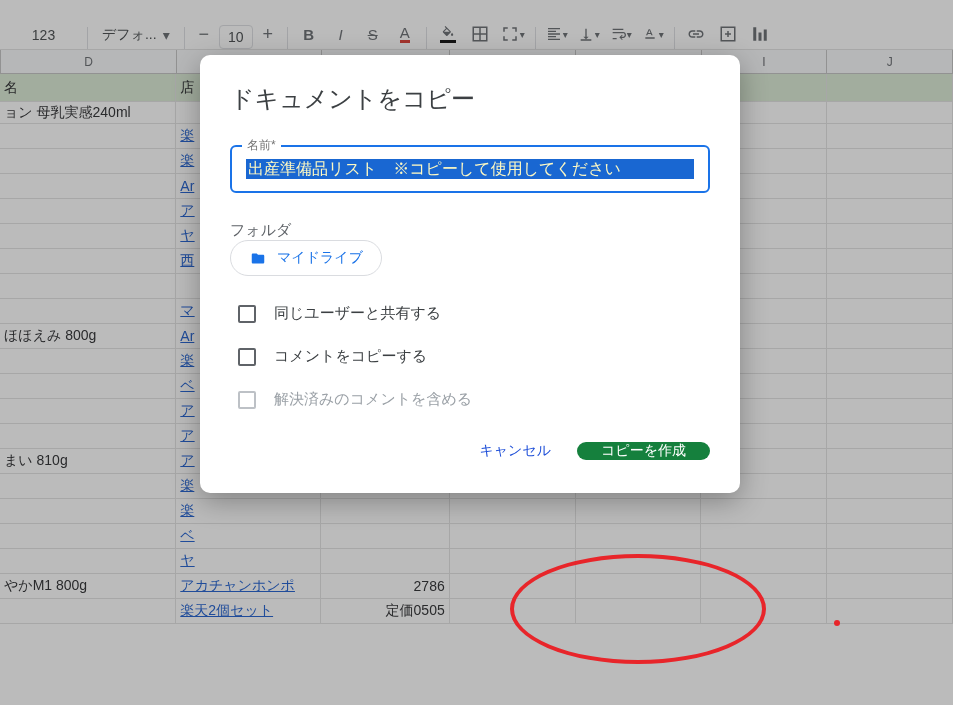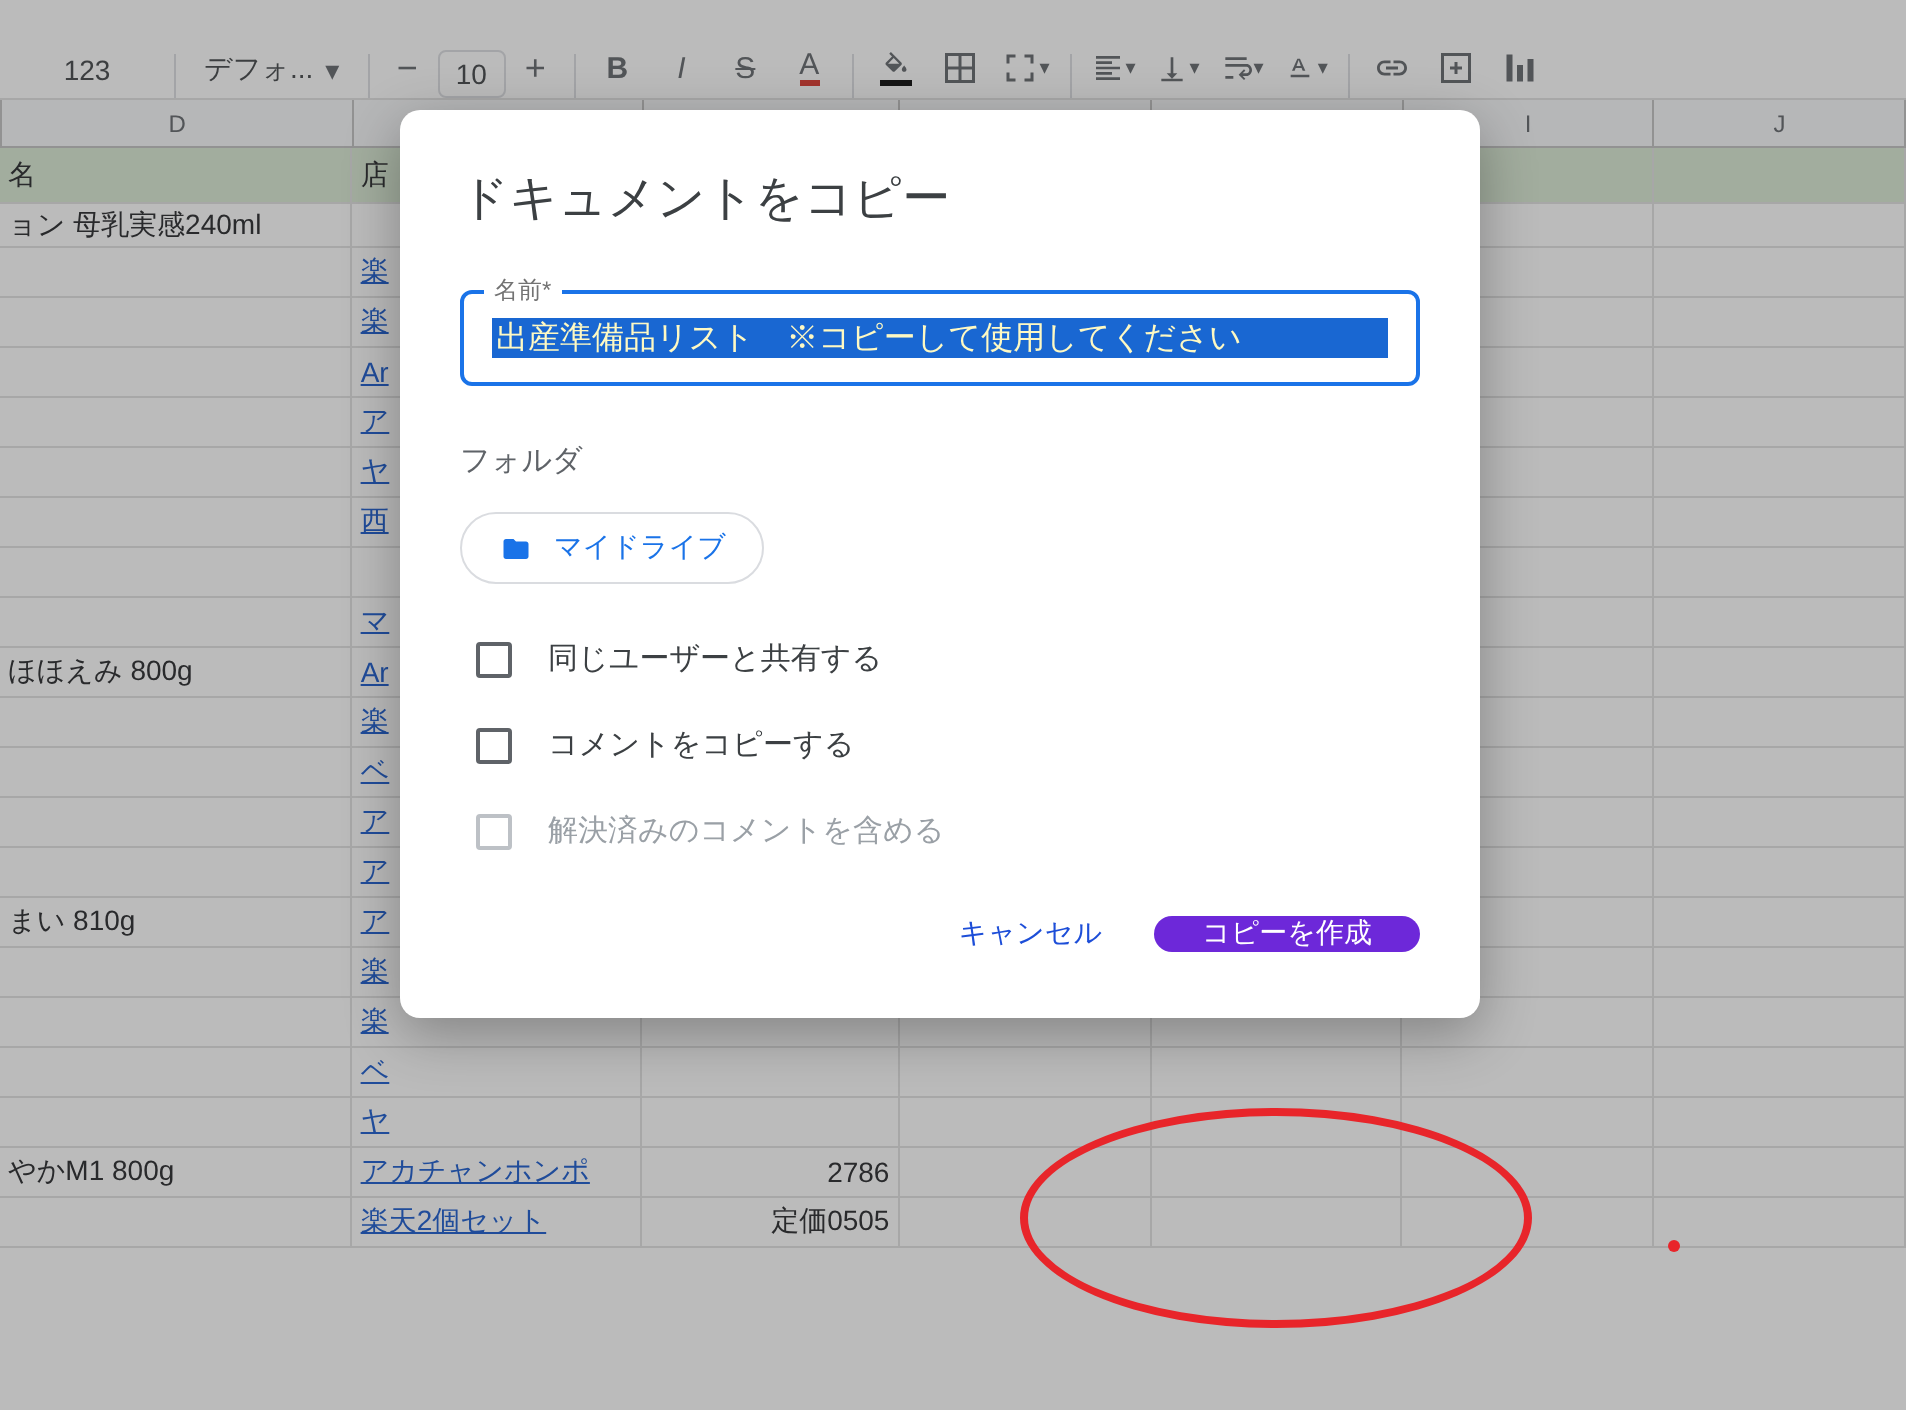--- a/index.html
+++ b/index.html
@@ -40,31 +40,31 @@
     .row .cell.H { width: 127px; }
     .row .cell.I { width: 127px; }
     .row .cell.J { width: 127px; }
     .link { color: #1155cc; text-decoration: underline; }
     
     .dialog { position: absolute; top: 55px; left: 200px; width: 540px; background: #fff; border-radius: 10px; box-shadow: 0 8px 28px rgba(0,0,0,0.3); z-index: 10; padding: 28px 30px 24px; }
     .dialog-title { font-size: 24px; color: #3c4043; margin-bottom: 30px; font-weight: 400; }
     .fieldset { position: relative; border: 2px solid #1a73e8; border-radius: 6px; padding: 12px 14px; margin-bottom: 28px; }
     .fieldset .legend { position: absolute; top: -10px; left: 10px; background: #fff; padding: 0 5px; font-size: 12px; color: #737373; }
     .name-input { width: 100%; border: none; outline: none; font-size: 16px; color: #fef9c3; background: #1967d2; padding: 1px 2px; }
-    .folder-label { font-size: 15px; color: #5f6368; margin-bottom: 16px; }
+    .folder-label { font-size: 15px; color: #5f6368; margin-bottom: 0; }
     .folder-chip { display: inline-flex; align-items: center; gap: 10px; border: 1px solid #dadce0; border-radius: 20px; padding: 8px 18px; color: #1a73e8; font-size: 14px; margin-bottom: 28px; }
     .folder-chip svg { fill: #1a73e8; }
     .check-row { display: flex; align-items: center; gap: 18px; margin-bottom: 24px; padding-left: 8px; }
     .check-box { width: 18px; height: 18px; border: 2px solid #5f6368; border-radius: 2px; flex-shrink: 0; }
     .check-box.disabled { border-color: #bdc1c6; }
     .check-label { font-size: 15px; color: #3c4043; }
     .check-label.disabled { color: #9aa0a6; }
     .dialog-actions { display: flex; justify-content: flex-end; gap: 12px; margin-top: 18px; align-items: center; }
     .btn-text { color: #1d4ed8; font-size: 14px; padding: 9px 14px; border-radius: 4px; background: none; border: none; cursor: pointer; }
-    .btn-fill { background: #6d28d9; color: #fff; font-size: 14px; padding: 0 24px; border-radius: 22px; border: none; cursor: pointer; }
+    .btn-fill { background: #15803d; color: #fff; font-size: 14px; padding: 0 24px; border-radius: 22px; border: none; cursor: pointer; }
     
     .red-ellipse { position: absolute; top: 554px; left: 510px; width: 256px; height: 110px; border: 4px solid #e8252a; border-radius: 50%; z-index: 20; pointer-events: none; }
     .red-dot { position: absolute; top: 620px; left: 834px; width: 6px; height: 6px; background: #e8252a; border-radius: 50%; z-index: 20; }
   </style>
 </head>
 <body>
 
 <div class="toolbar">
   <div class="tb-btn font-box">123</div>
   <div class="tb-sep"></div>

